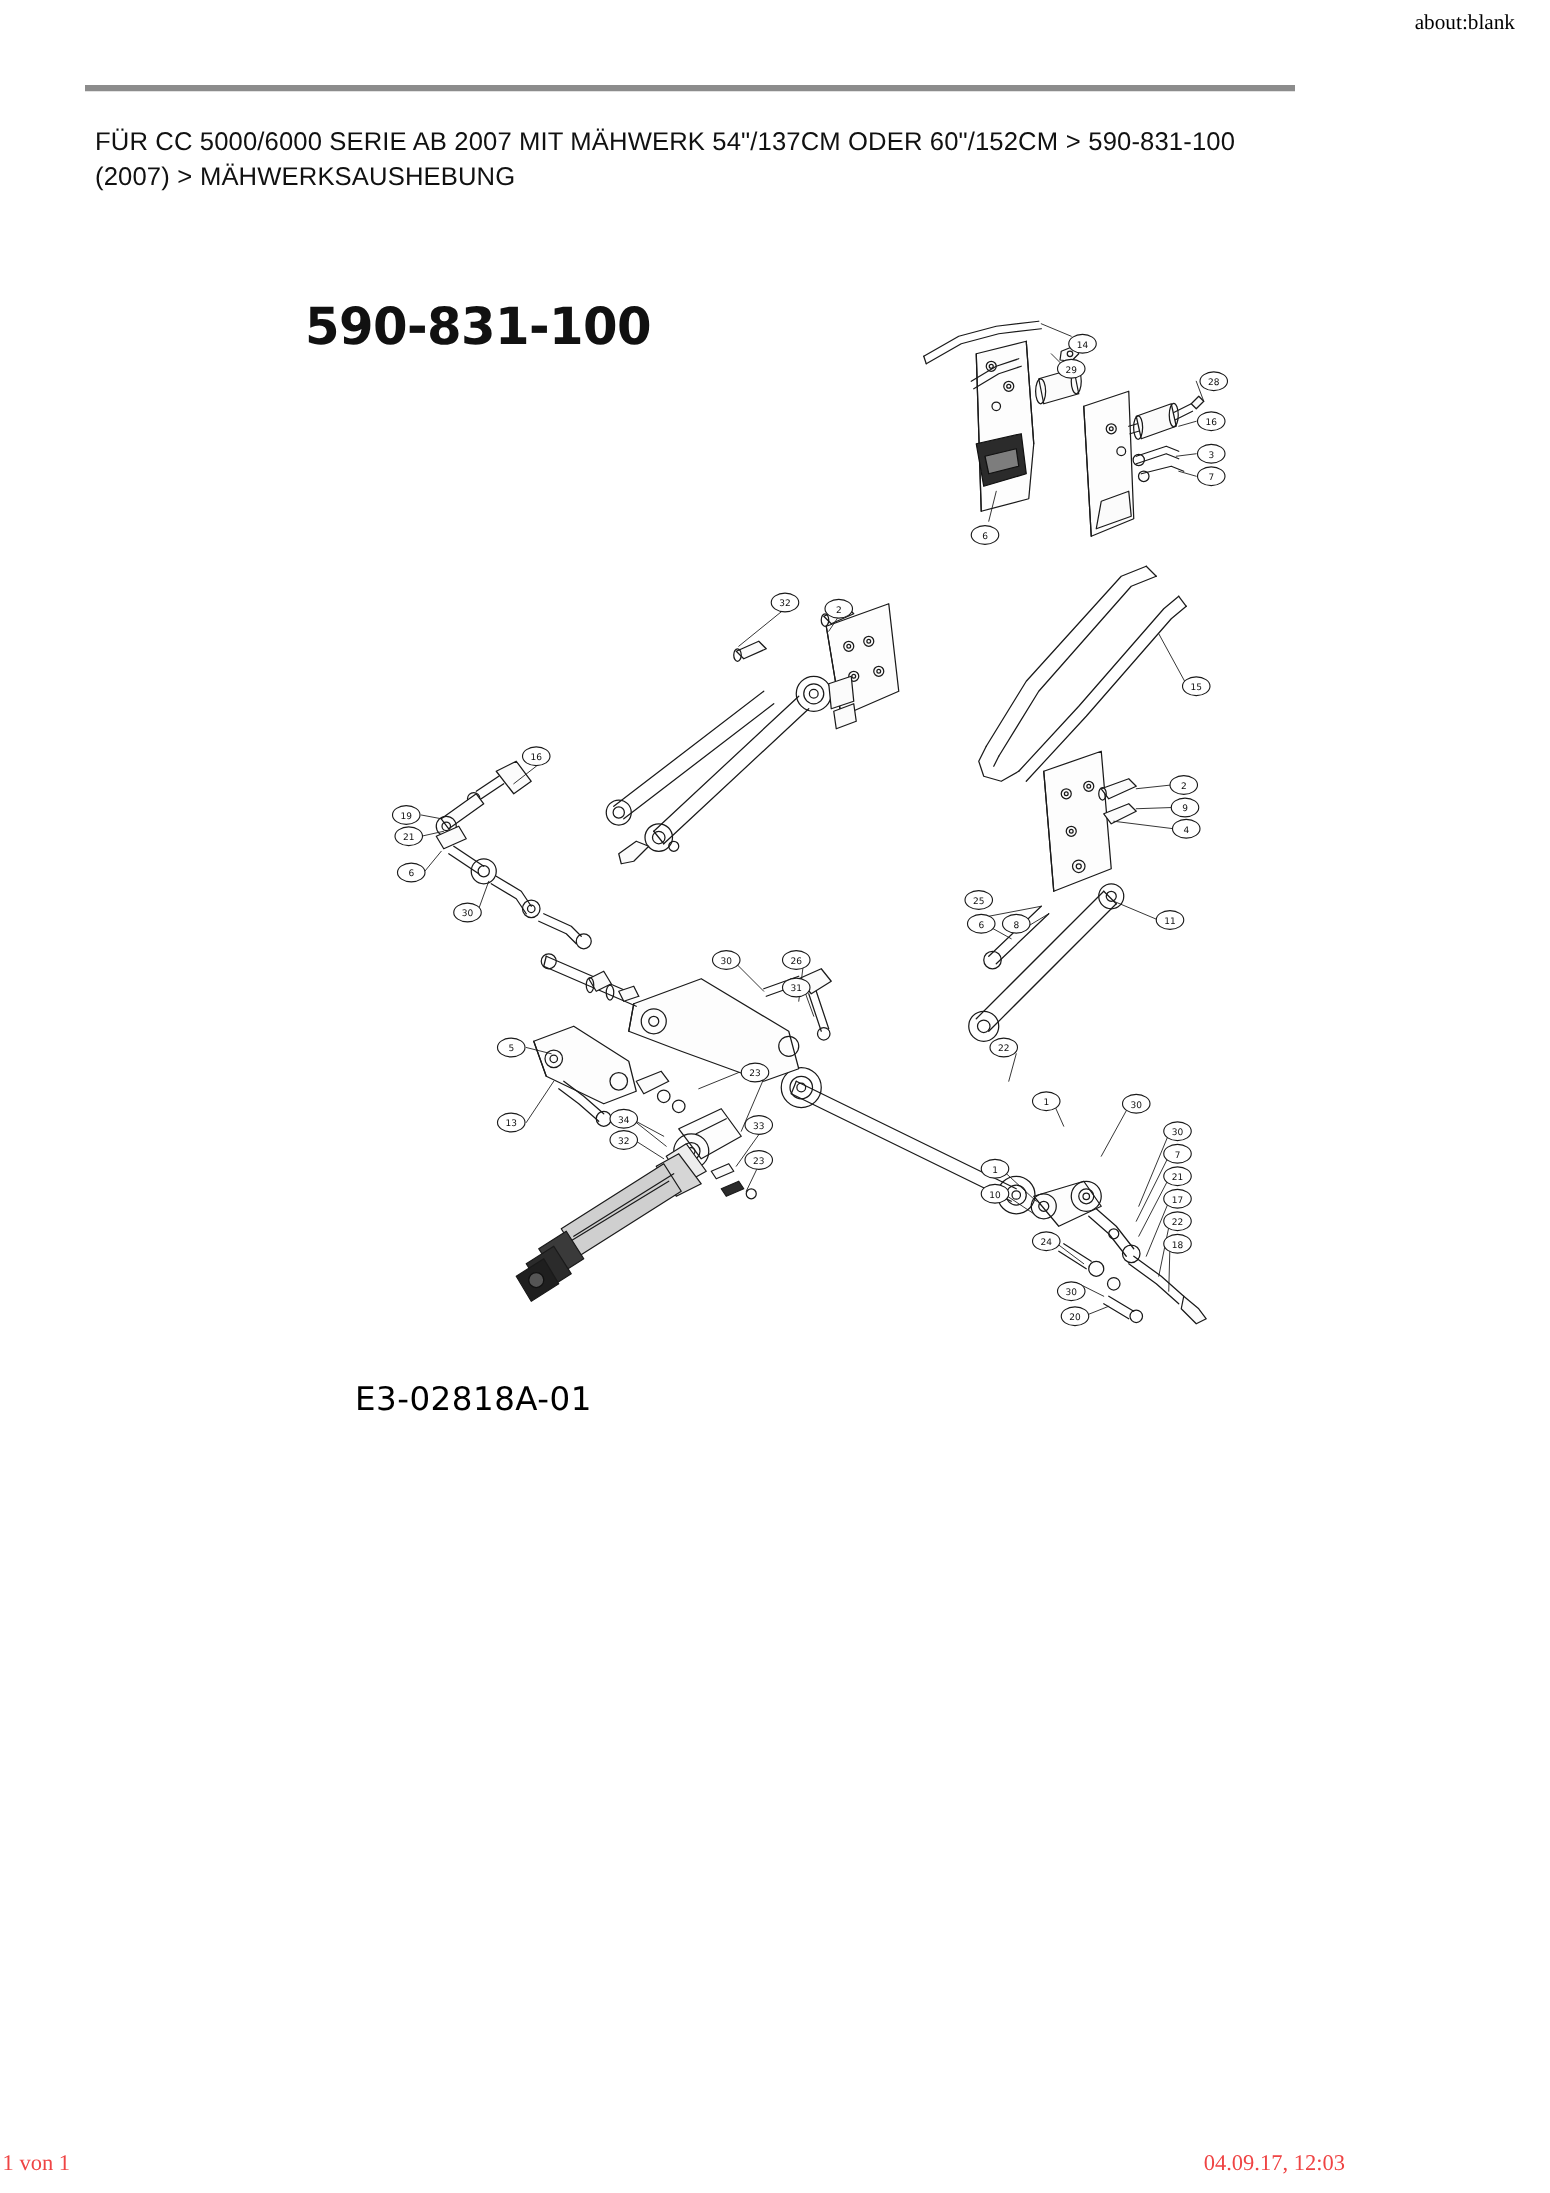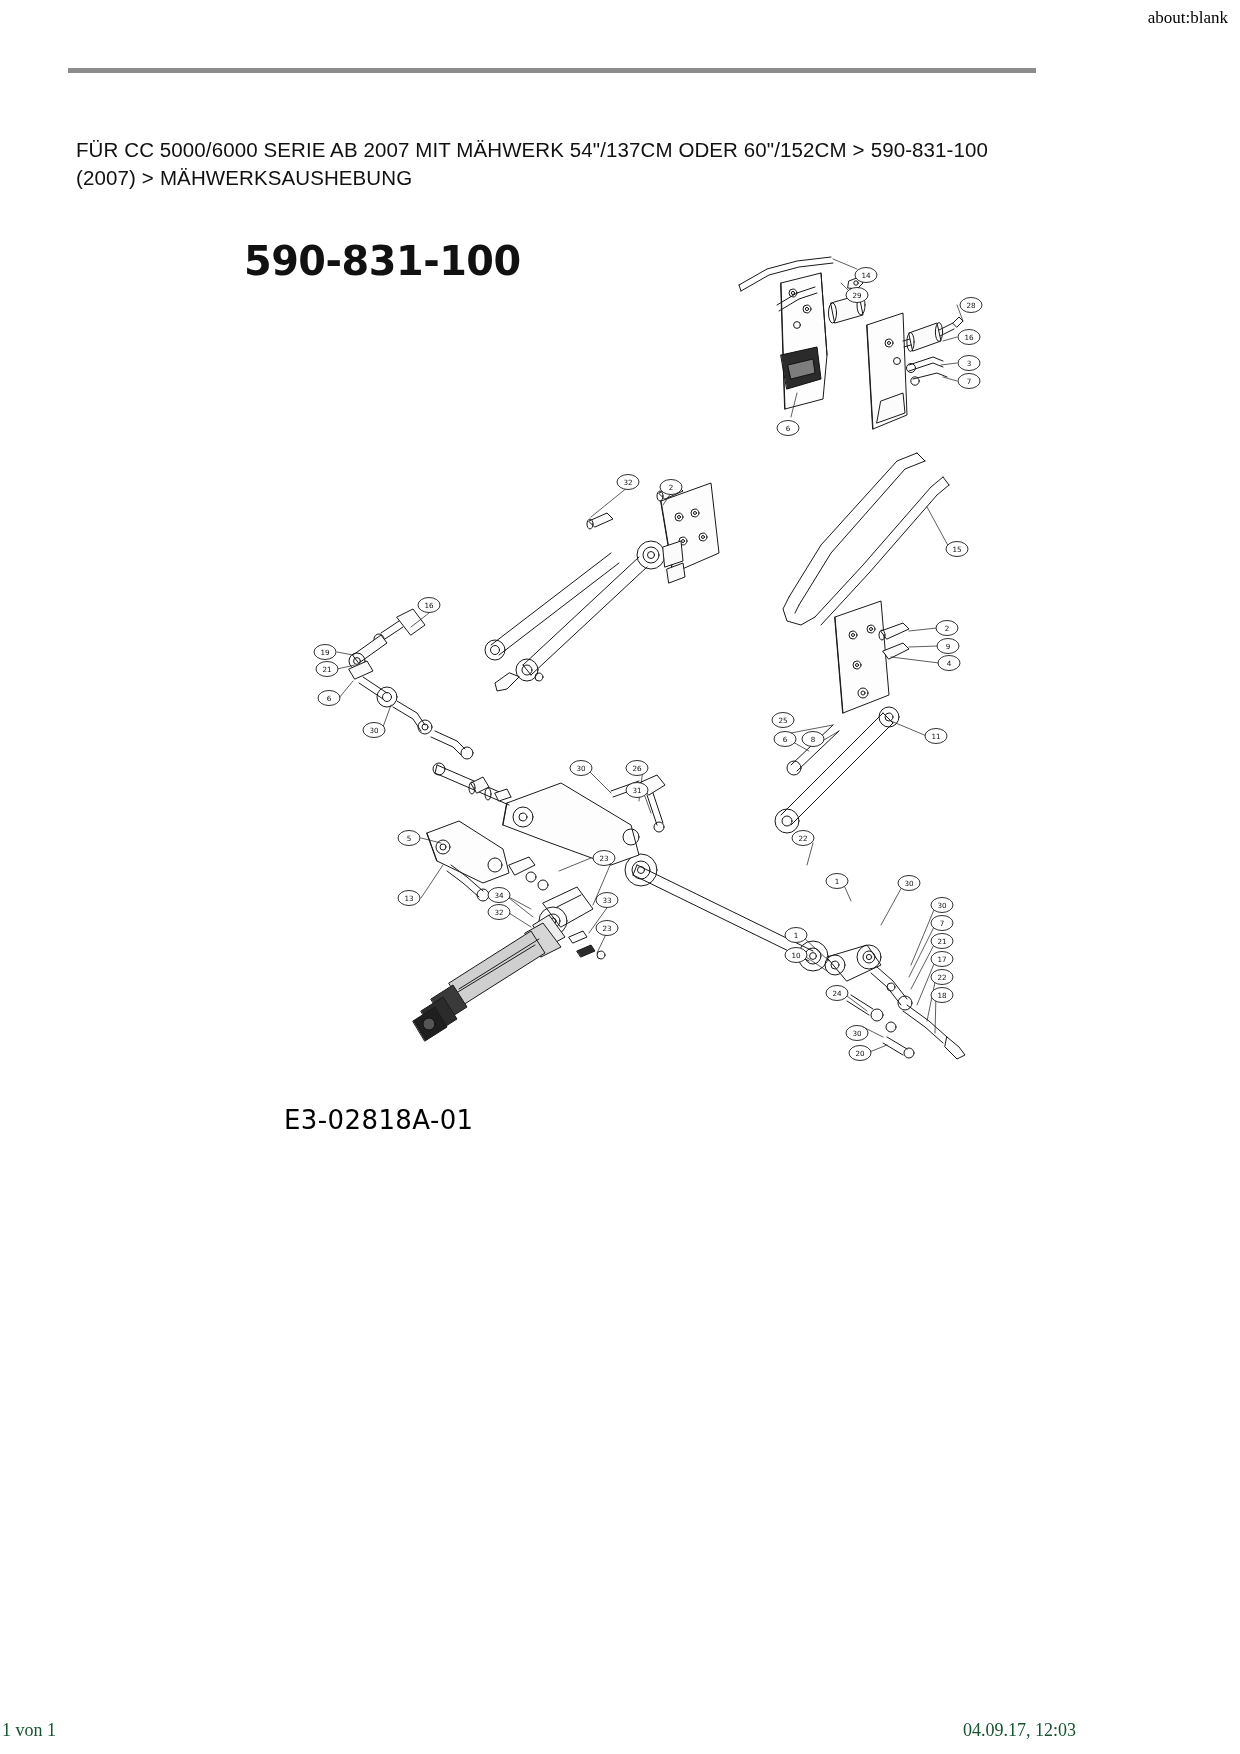--- a/index.html
+++ b/index.html
@@ -22,34 +22,34 @@
     top: 8px;
     left: 0;
     width: 1240px;
     height: 22px;
     font-family: "Liberation Serif", serif;
     font-size: 17px;
     color: #000;
   }
   .print-header .right {
     position: absolute;
-    right: 12px;
+    right: 28px;
     top: 0;
     white-space: nowrap;
   }
 
   .print-footer {
     position: absolute;
     bottom: 10px;
     left: 0;
     width: 1088px;
     height: 24px;
     font-family: "Liberation Serif", serif;
     font-size: 18px;
-    color: #14532d;
+    color: #ef4444;
   }
   .print-footer .left {
     position: absolute;
     left: 2px;
     top: 0;
     white-space: nowrap;
   }
   .print-footer .right {
     position: absolute;
     right: 12px;
@@ -78,21 +78,20 @@
   .breadcrumb {
     position: absolute;
     top: 40px;
     left: 76px;
     width: 920px;
     font-family: "Liberation Sans", sans-serif;
     font-size: 20.5px;
     line-height: 28px;
     color: #111;
     letter-spacing: 0.1px;
-    margin-top: 36px;
   }
   .breadcrumb .sep {
     padding: 0 6px;
   }
 
   
   .diagram {
     position: absolute;
     top: 105px;
     left: 76px;

